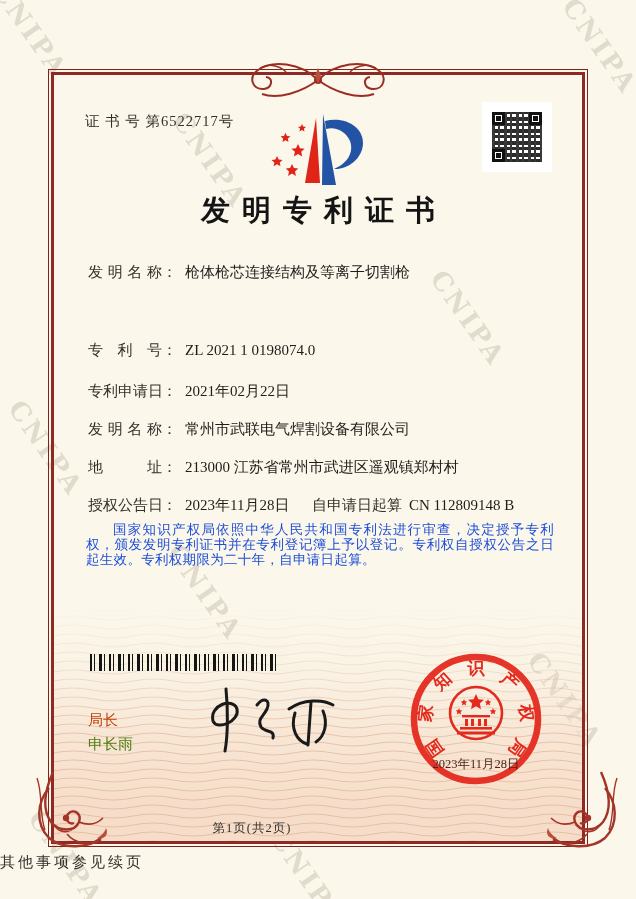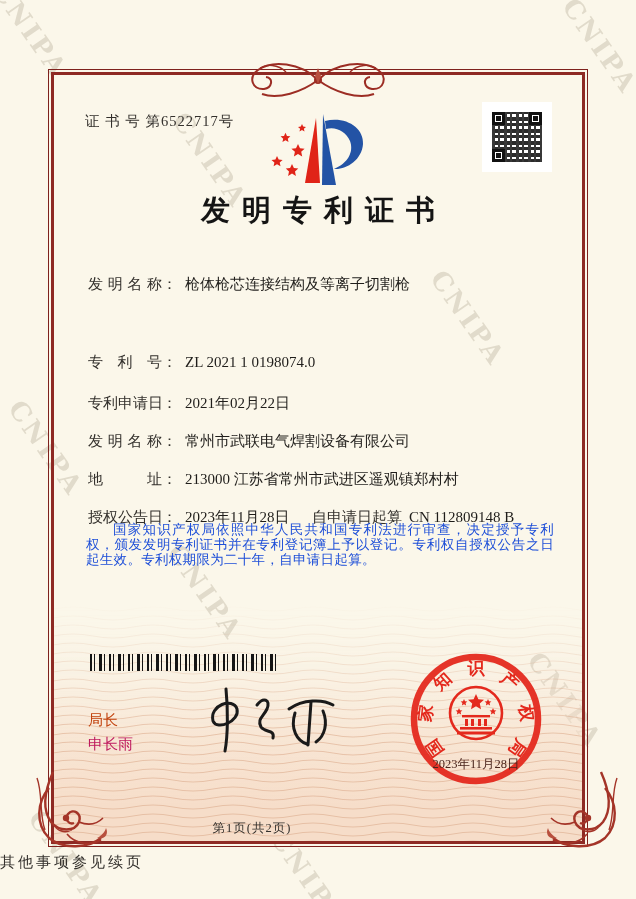--- a/index.html
+++ b/index.html
@@ -41,40 +41,40 @@
         repeating-linear-gradient(90deg, rgba(17,17,17,.9) 0 3px, transparent 3px 6px, rgba(17,17,17,.9) 6px 8px, transparent 8px 12px),
         repeating-linear-gradient(0deg, #1a1a1a 0 3px, transparent 3px 5px, #1a1a1a 5px 9px, transparent 9px 12px);
       background-blend-mode:screen;opacity:.92;}
   .finder{position:absolute;width:13px;height:13px;border:3px solid #111;background:#fff;box-sizing:border-box;}
   .finder::after{content:"";position:absolute;inset:1px;background:#111;}
   .finder.tl{left:0;top:0;} .finder.tr{right:0;top:0;} .finder.bl{left:0;bottom:0;}
 
   .doc-title{position:absolute;left:0;top:191px;width:636px;text-align:center;
              font-size:29px;font-weight:bold;color:#141414;letter-spacing:12px;text-indent:12px;}
 
-  .field-row{position:absolute;left:88px;font-size:15px;color:#262320;white-space:nowrap;margin-top:12px;}
+  .field-row{position:absolute;left:88px;font-size:15px;color:#262320;white-space:nowrap;}
   .flabel{display:inline-block;width:74px;text-align:justify;text-align-last:justify;
           text-justify:inter-character;vertical-align:bottom;color:#33302c;}
   .fcolon{color:#33302c;margin-right:8px;}
   .fvalue{color:#1f1d1a;}
   .field-row .group2{position:absolute;left:224px;top:0;}
   .group2 .flabel{width:74px;}
 
   .body-text{position:absolute;left:86px;top:522px;width:468px;font-size:13.5px;
              line-height:15px;color:#1d4ed8;text-align:justify;letter-spacing:.3px;}
   .body-text p{margin:0 0 2px 0;text-indent:2em;}
 
   .barcode{position:absolute;left:90px;top:654px;width:188px;height:17px;
       background:
         repeating-linear-gradient(90deg,#151515 0 2px,transparent 2px 4px,#151515 4px 5px,transparent 5px 9px,#151515 9px 12px,transparent 12px 14px,#151515 14px 15px,transparent 15px 19px);}
 
   .director-title{position:absolute;left:88px;top:711px;font-family:"Liberation Sans","DejaVu Sans",sans-serif;
                   font-size:15px;color:#c2410c;}
   .director-name{position:absolute;left:88px;top:735px;font-family:"Liberation Sans","DejaVu Sans",sans-serif;
-                 font-size:15px;color:#be185d;}
+                 font-size:15px;color:#4d7c0f;}
   .signature{position:absolute;left:183px;top:683px;width:155px;height:72px;}
 
   .seal{position:absolute;left:409px;top:652px;width:134px;height:134px;}
 
   .page-info{position:absolute;left:0;top:820px;width:504px;text-align:center;
              font-size:12.5px;color:#33302c;letter-spacing:1px;}
   .footer-note{position:absolute;left:0;top:853px;width:573px;
                font-size:15px;color:#33302c;letter-spacing:3px;}
 </style>
 </head>

